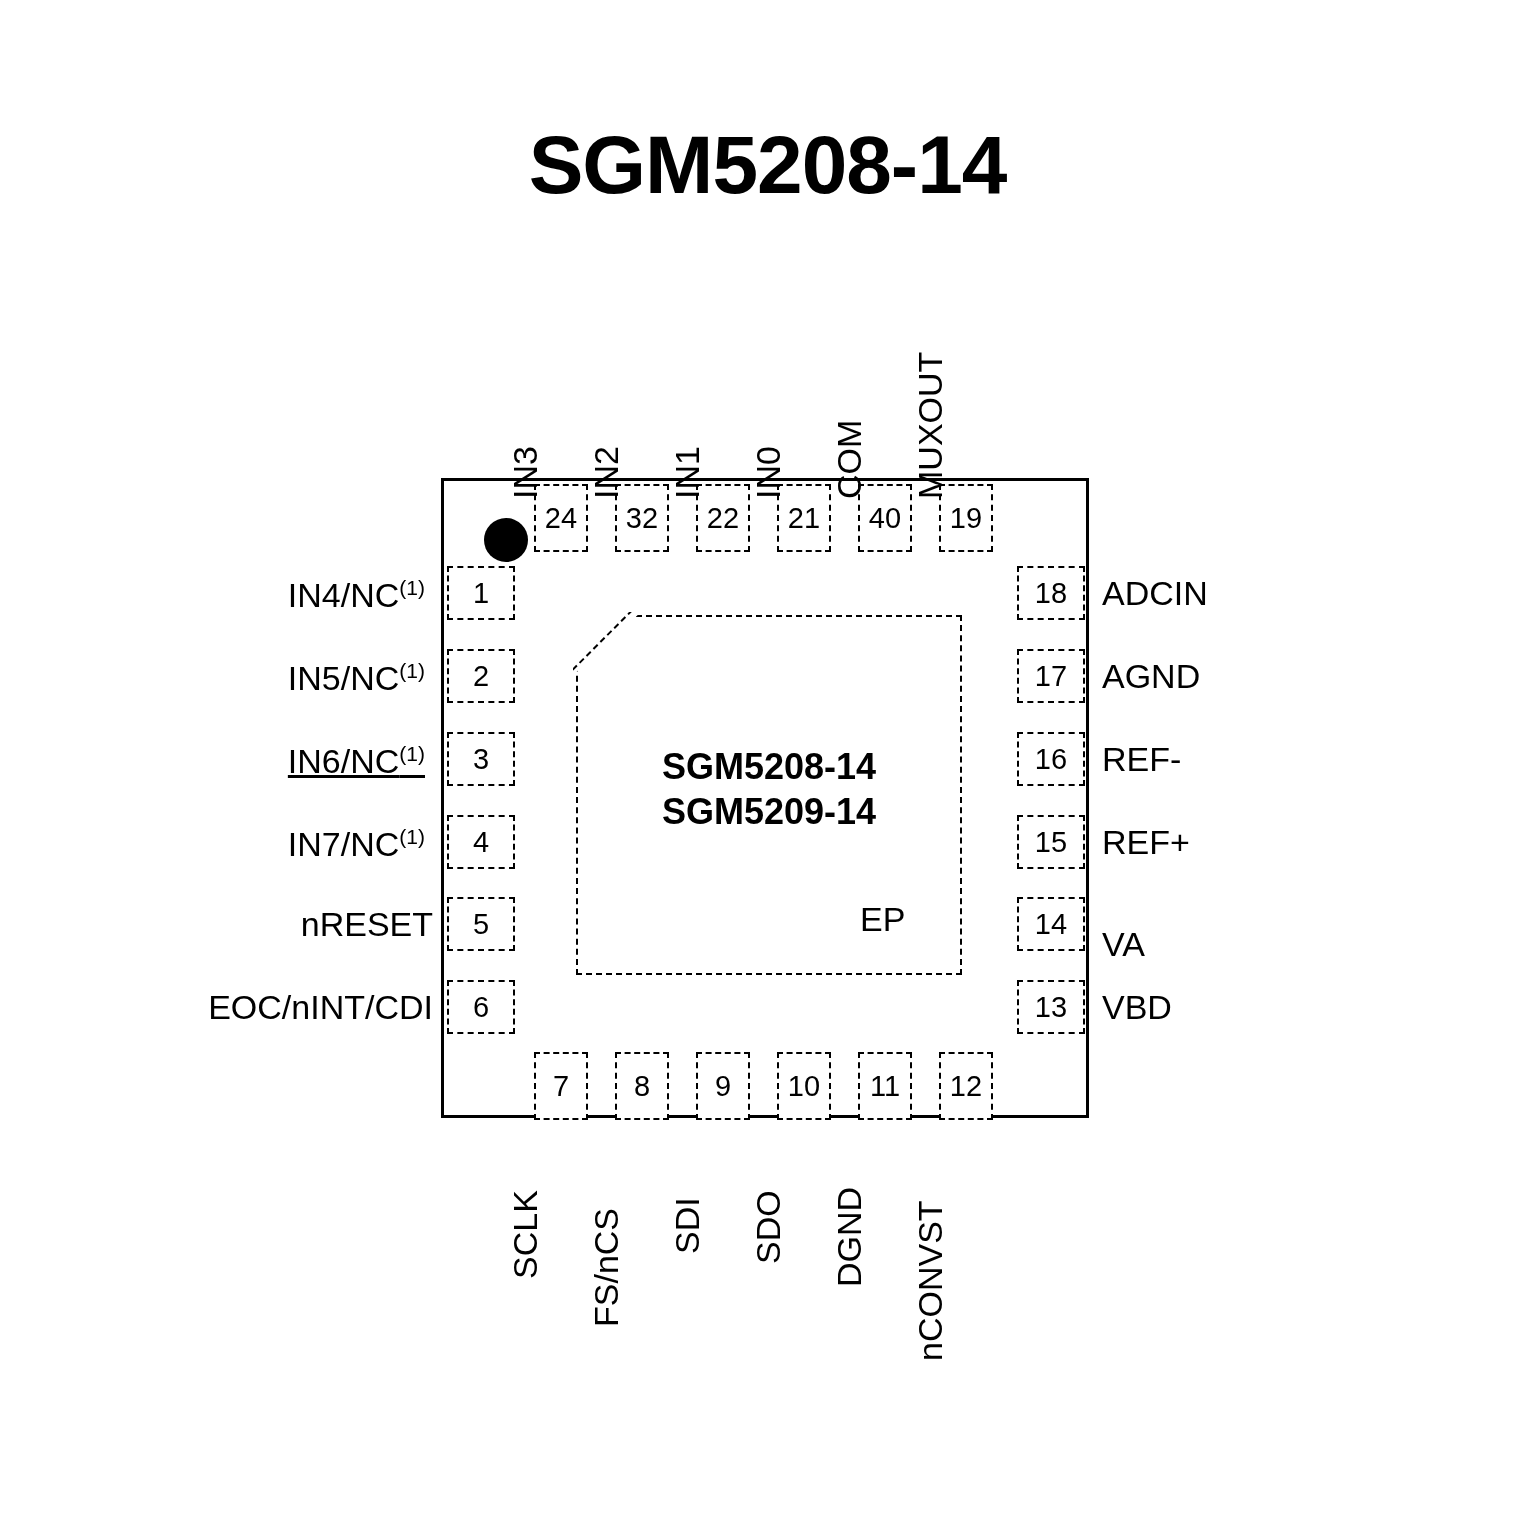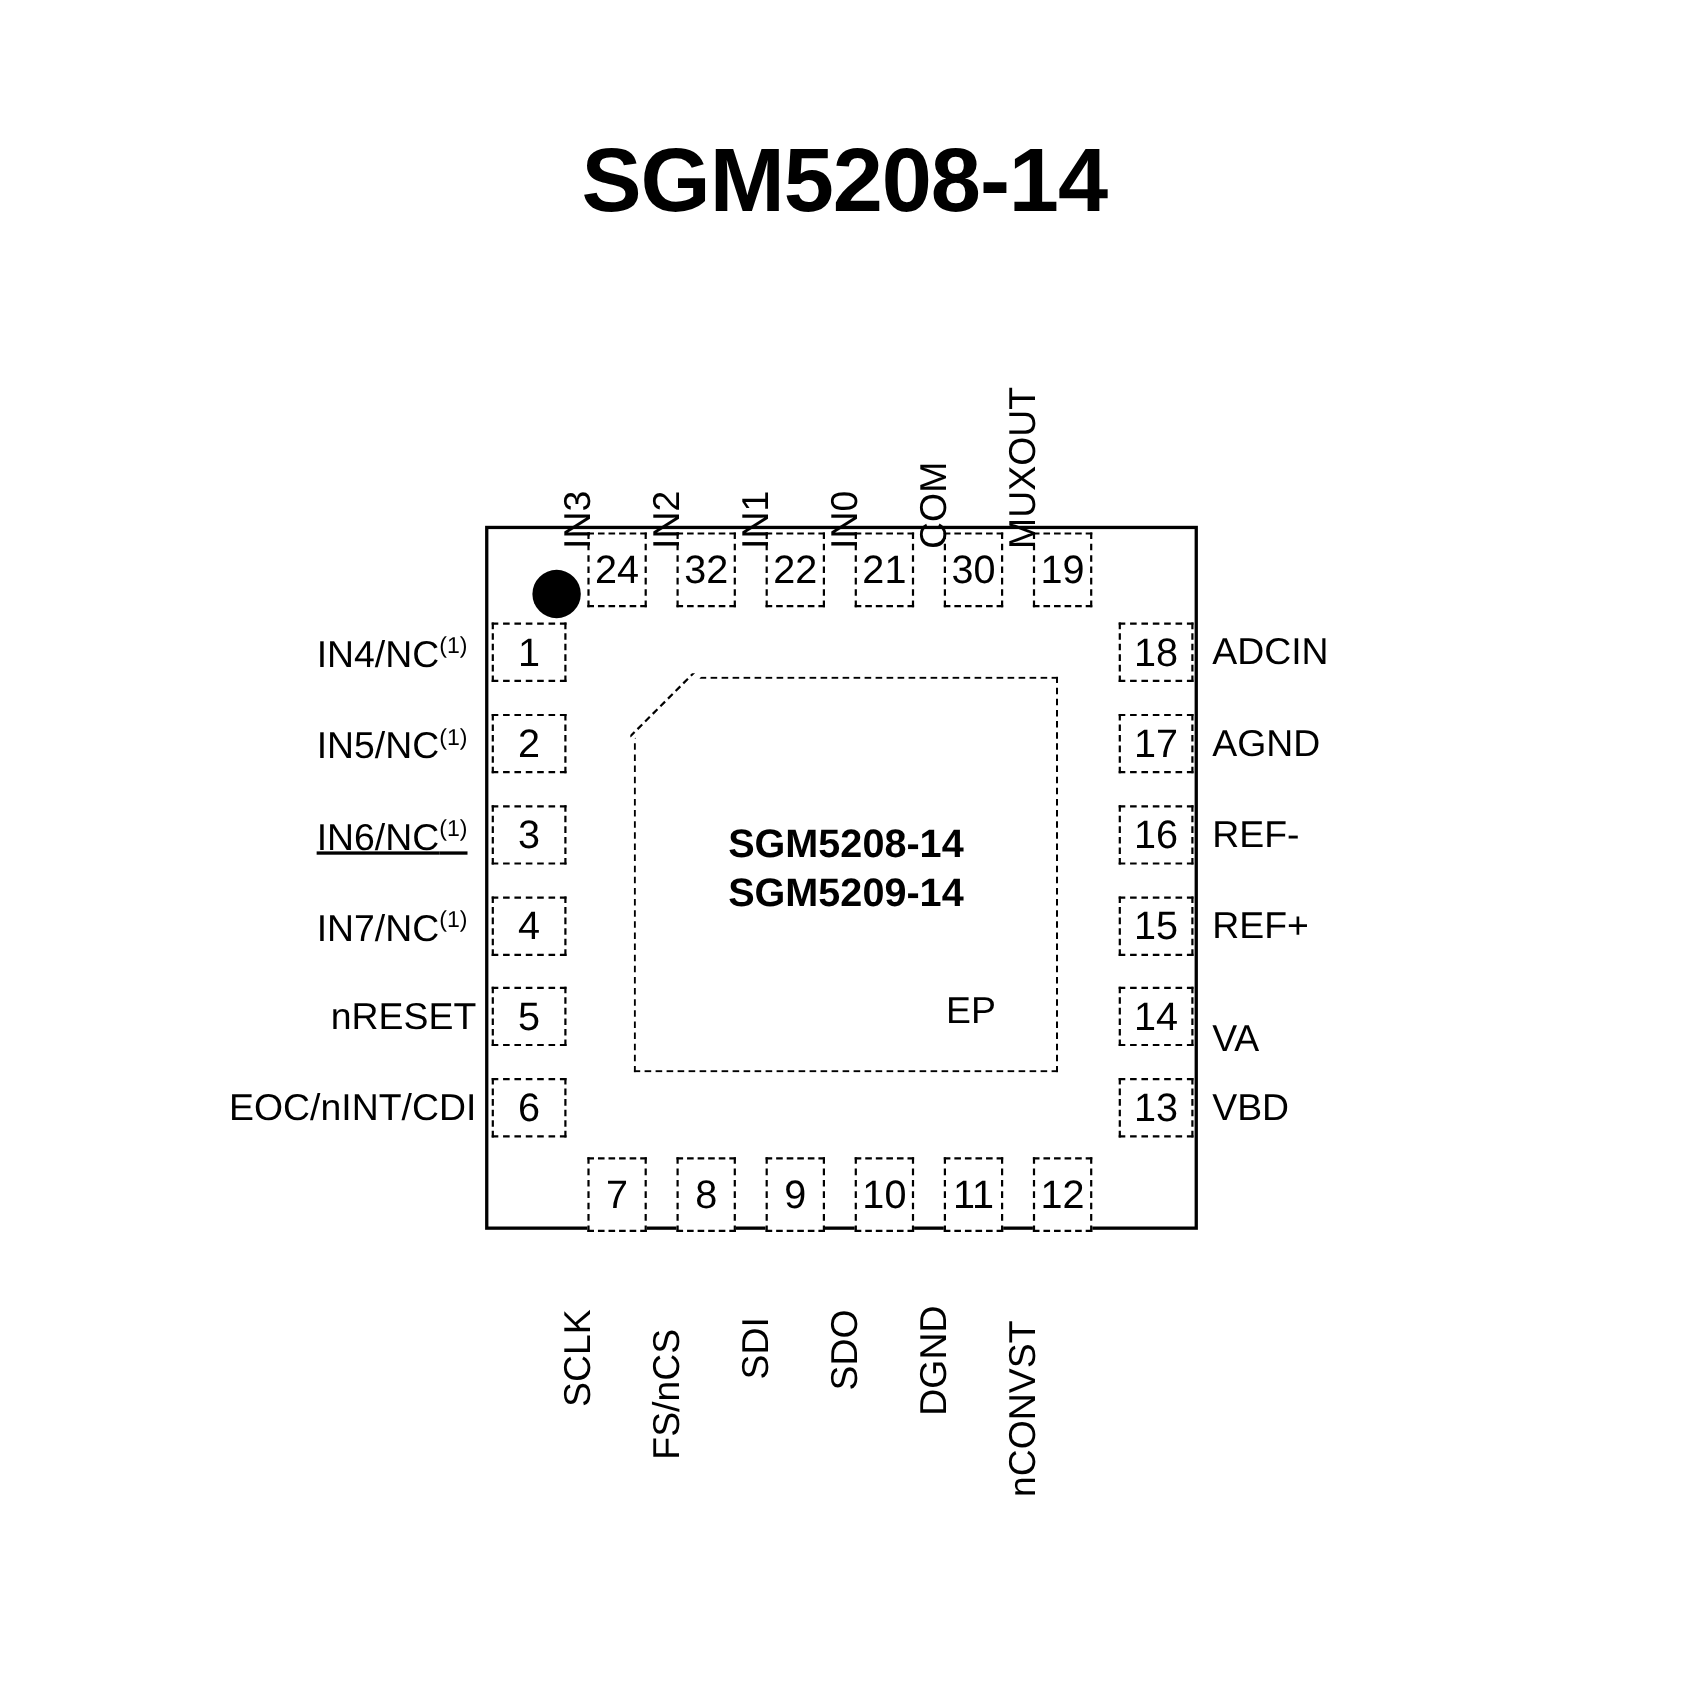--- a/index.html
+++ b/index.html
@@ -98,21 +98,21 @@
     font-weight: bold;
     line-height: 1.25;
   }
 
   
   .pad {
     position: absolute;
     border: 2px dashed #000;
     box-sizing: border-box;
     background: #fff;
-    font-size: 36px;
+    font-size: 29px;
     display: flex;
     align-items: center;
     justify-content: center;
   }
   .pad-h { 
     width: 68px;
     height: 54px;
   }
   .pad-v { 
     width: 54px;
@@ -211,21 +211,21 @@
 
 <div class="pad pad-h" style="left:1017px; top:649px;">17</div>
 <div class="label-right" style="left:1102px; top:657px;">AGND</div>
 
 <div class="pad pad-h" style="left:1017px; top:566px;">18</div>
 <div class="label-right" style="left:1102px; top:574px;">ADCIN</div>
 
 <div class="pad pad-v" style="left:939px; top:484px;">19</div>
 <div class="label-vert" style="left:950px; top:460px;">MUXOUT</div>
 
-<div class="pad pad-v" style="left:858px; top:484px;">30</div>
+<div class="pad pad-v" style="left:858px; top:484px;">40</div>
 <div class="label-vert" style="left:869px; top:460px;">COM</div>
 
 <div class="pad pad-v" style="left:777px; top:484px;">21</div>
 <div class="label-vert" style="left:788px; top:460px;">IN0</div>
 
 <div class="pad pad-v" style="left:696px; top:484px;">22</div>
 <div class="label-vert" style="left:707px; top:460px;">IN1</div>
 
 <div class="pad pad-v" style="left:615px; top:484px;">32</div>
 <div class="label-vert" style="left:626px; top:460px;">IN2</div>

